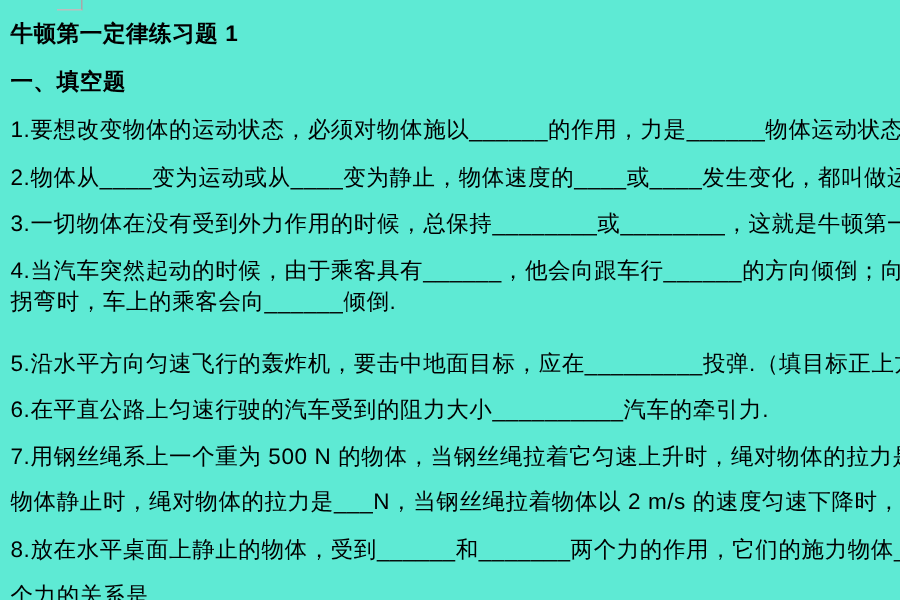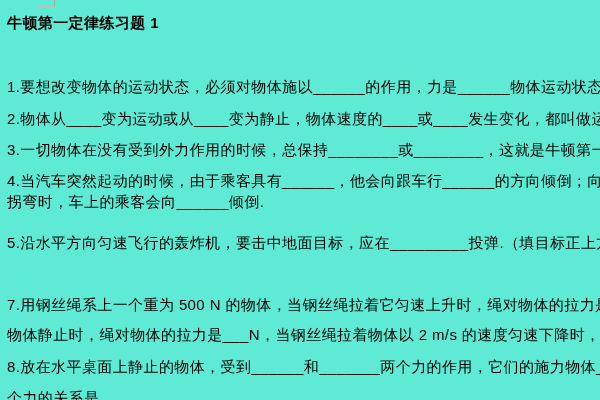--- a/index.html
+++ b/index.html
@@ -39,25 +39,27 @@
   }
 </style>
 </head>
 <body>
 
 <div class="page">
 
   <div class="ui-fragment"></div>
 
   <div class="line bold" style="top:14px">牛顿第一定律练习题 1</div>
+  <div class="line bold" style="top:46px">一、填空题</div>
 
   <div class="line" style="top:78px">1.要想改变物体的运动状态，必须对物体施以______的作用，力是______物体运动状态的原因.</div>
   <div class="line" style="top:110px">2.物体从____变为运动或从____变为静止，物体速度的____或____发生变化，都叫做运动状态</div>
   <div class="line" style="top:141px">3.一切物体在没有受到外力作用的时候，总保持________或________，这就是牛顿第一定律.又</div>
   <div class="line" style="top:172px">4.当汽车突然起动的时候，由于乘客具有______，他会向跟车行______的方向倾倒；向北行驶的汽</div>
   <div class="line" style="top:193px">拐弯时，车上的乘客会向______倾倒.</div>
   <div class="line" style="top:234px">5.沿水平方向匀速飞行的轰炸机，要击中地面目标，应在_________投弹.（填目标正上方或到达目</div>
+  <div class="line" style="top:265px">6.在平直公路上匀速行驶的汽车受到的阻力大小__________汽车的牵引力.</div>
   <div class="line" style="top:296px">7.用钢丝绳系上一个重为 500 N 的物体，当钢丝绳拉着它匀速上升时，绳对物体的拉力是____N，当</div>
   <div class="line" style="top:326px">物体静止时，绳对物体的拉力是___N，当钢丝绳拉着物体以 2 m/s 的速度匀速下降时，绳对物体的</div>
   <div class="line" style="top:358px">8.放在水平桌面上静止的物体，受到______和_______两个力的作用，它们的施力物体______和____</div>
   <div class="line" style="top:389px">个力的关系是</div>
 
 </div>
 
 </body></html>

